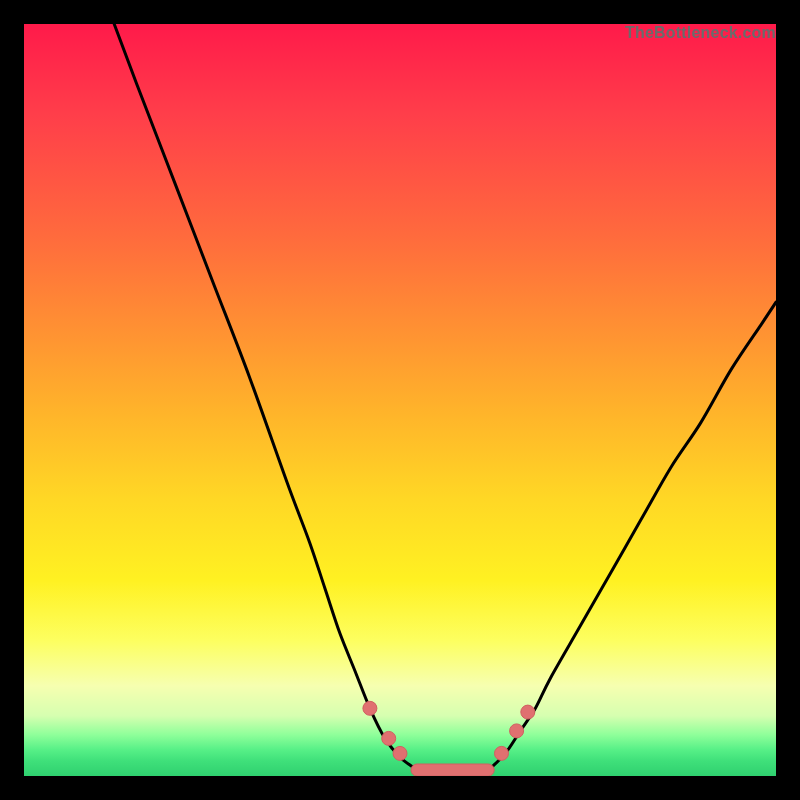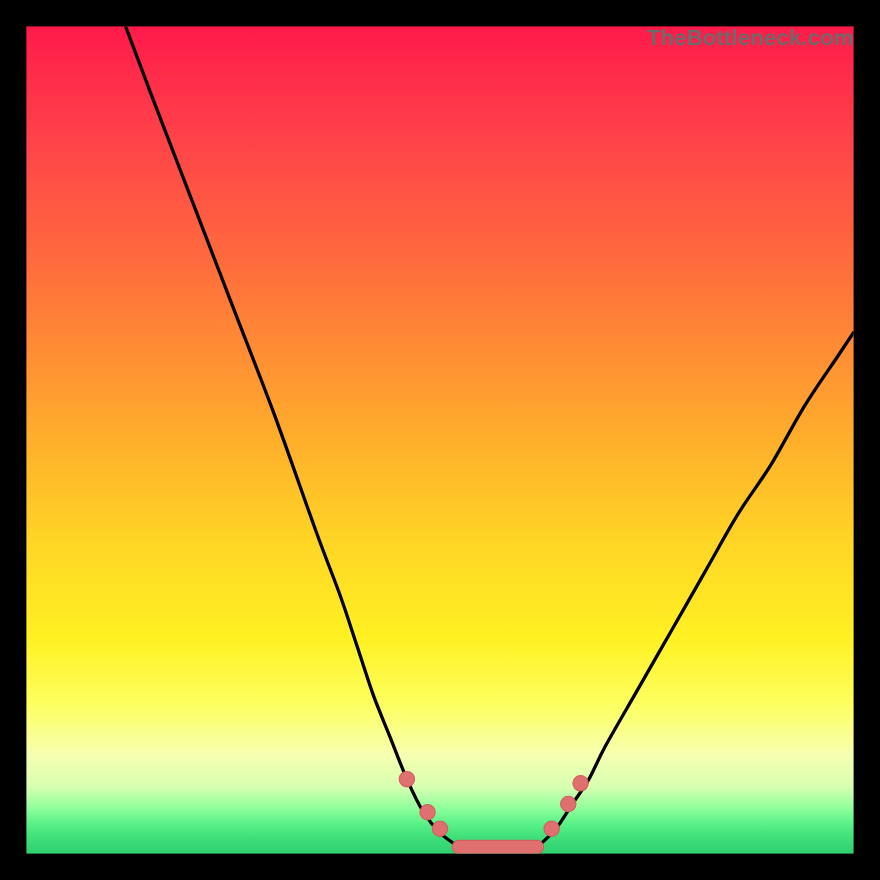--- a/index.html
+++ b/index.html
@@ -40,21 +40,21 @@
       #57f087 96.5%,
       #3fe07a 98%,
       #2fd06f 100%
     );
   }
   .watermark {
     position: absolute;
     top: 24px;
     right: 24px;
     font-family: Arial, Helvetica, sans-serif;
-    font-size: 20px;
+    font-size: 16px;
     font-weight: 600;
     color: #6b6b6b;
     letter-spacing: 0.2px;
     user-select: none;
   }
   svg.curve {
     position: absolute;
     left: 0;
     top: 0;
     width: 752px;

